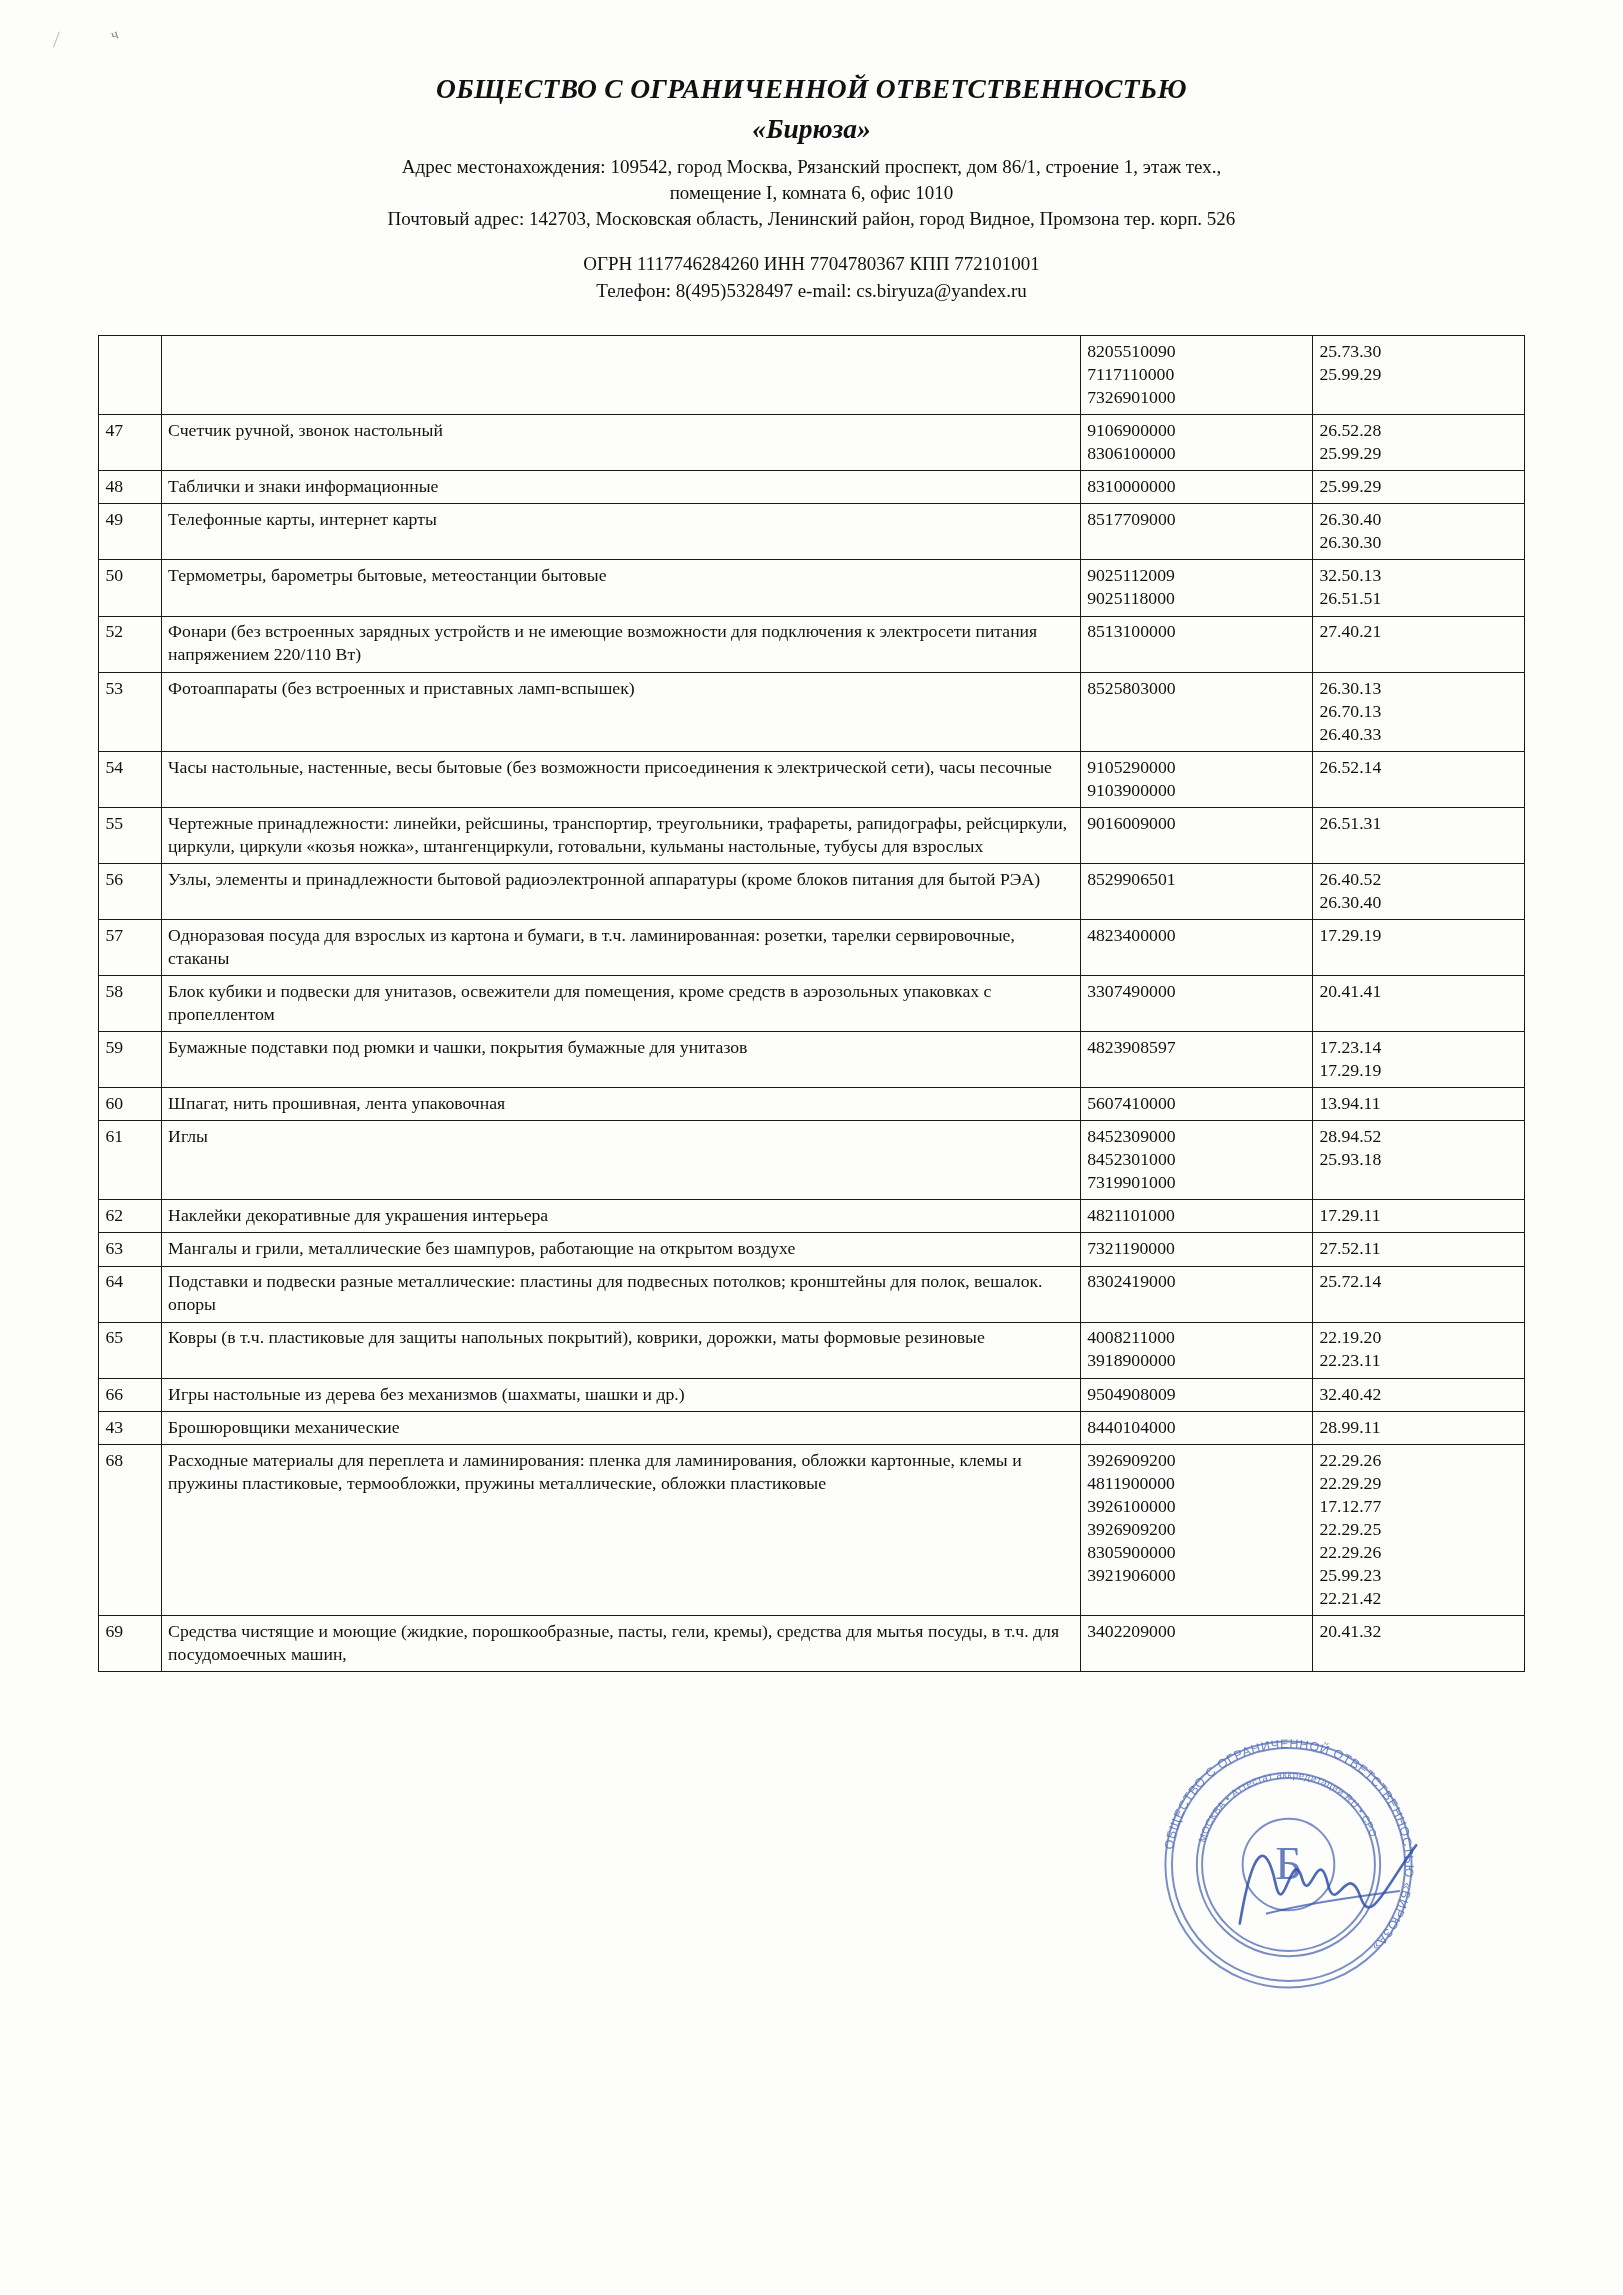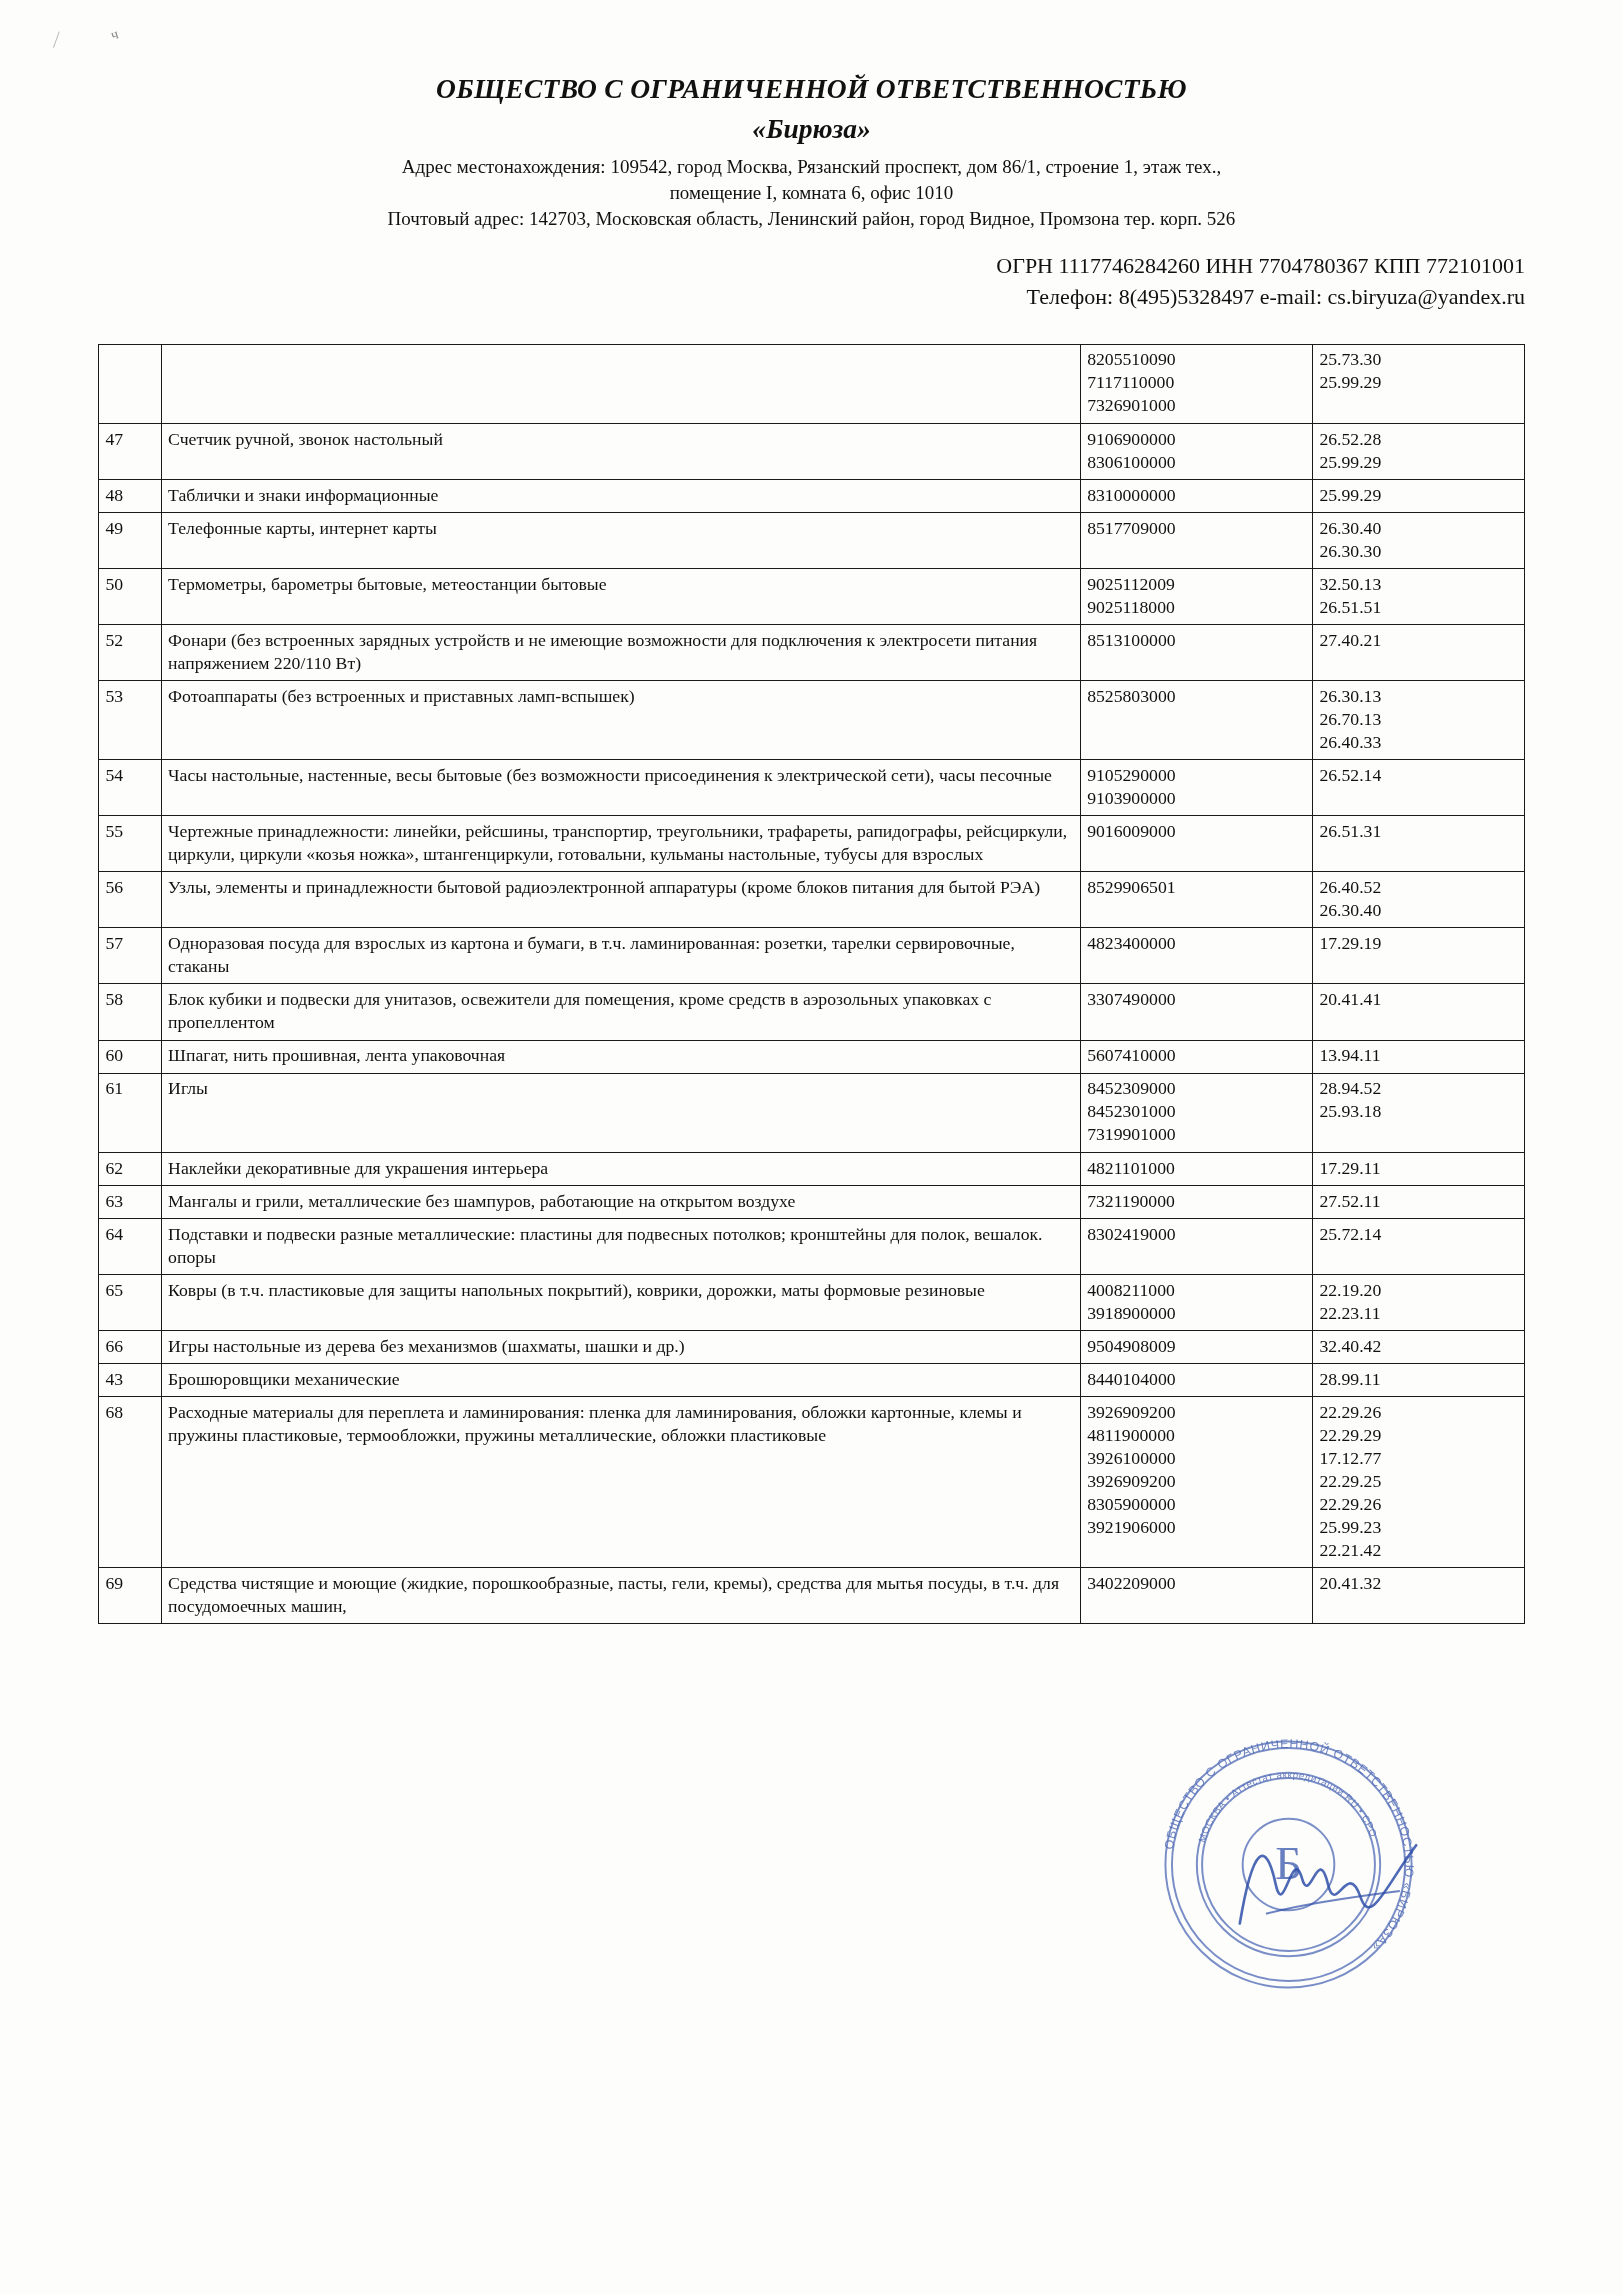--- a/index.html
+++ b/index.html
@@ -58,24 +58,23 @@
   }
   .addr {
     font-size: 19px;
     line-height: 1.35;
     margin: 0 26px;
   }
   .addr-line {
     display: block;
   }
   .reqs {
-    font-size: 22px;
+    font-size: 19px;
     line-height: 1.4;
     margin-top: 19.6px;
-    text-align: right;
   }
   .reqs-line {
     display: block;
   }
   table.main {
     width: 100%;
     border-collapse: collapse;
     margin-top: 31px;
     font-size: 17.7px;
     table-layout: fixed;
@@ -275,20 +274,31 @@
           </td>
         </tr>
         <tr>
           <td class="col-num">58</td>
           <td class="col-name">Блок кубики и подвески для унитазов, освежители для помещения, кроме средств в аэрозольных упаковках с пропеллентом</td>
           <td class="col-code multi">
             <span>3307490000</span>
           </td>
           <td class="col-okpd multi">
             <span>20.41.41</span>
+          </td>
+        </tr>
+        <tr>
+          <td class="col-num">59</td>
+          <td class="col-name">Бумажные подставки под рюмки и чашки, покрытия бумажные для унитазов</td>
+          <td class="col-code multi">
+            <span>4823908597</span>
+          </td>
+          <td class="col-okpd multi">
+            <span>17.23.14</span>
+            <span>17.29.19</span>
           </td>
         </tr>
         <tr>
           <td class="col-num">60</td>
           <td class="col-name">Шпагат, нить прошивная, лента упаковочная</td>
           <td class="col-code multi">
             <span>5607410000</span>
           </td>
           <td class="col-okpd multi">
             <span>13.94.11</span>

